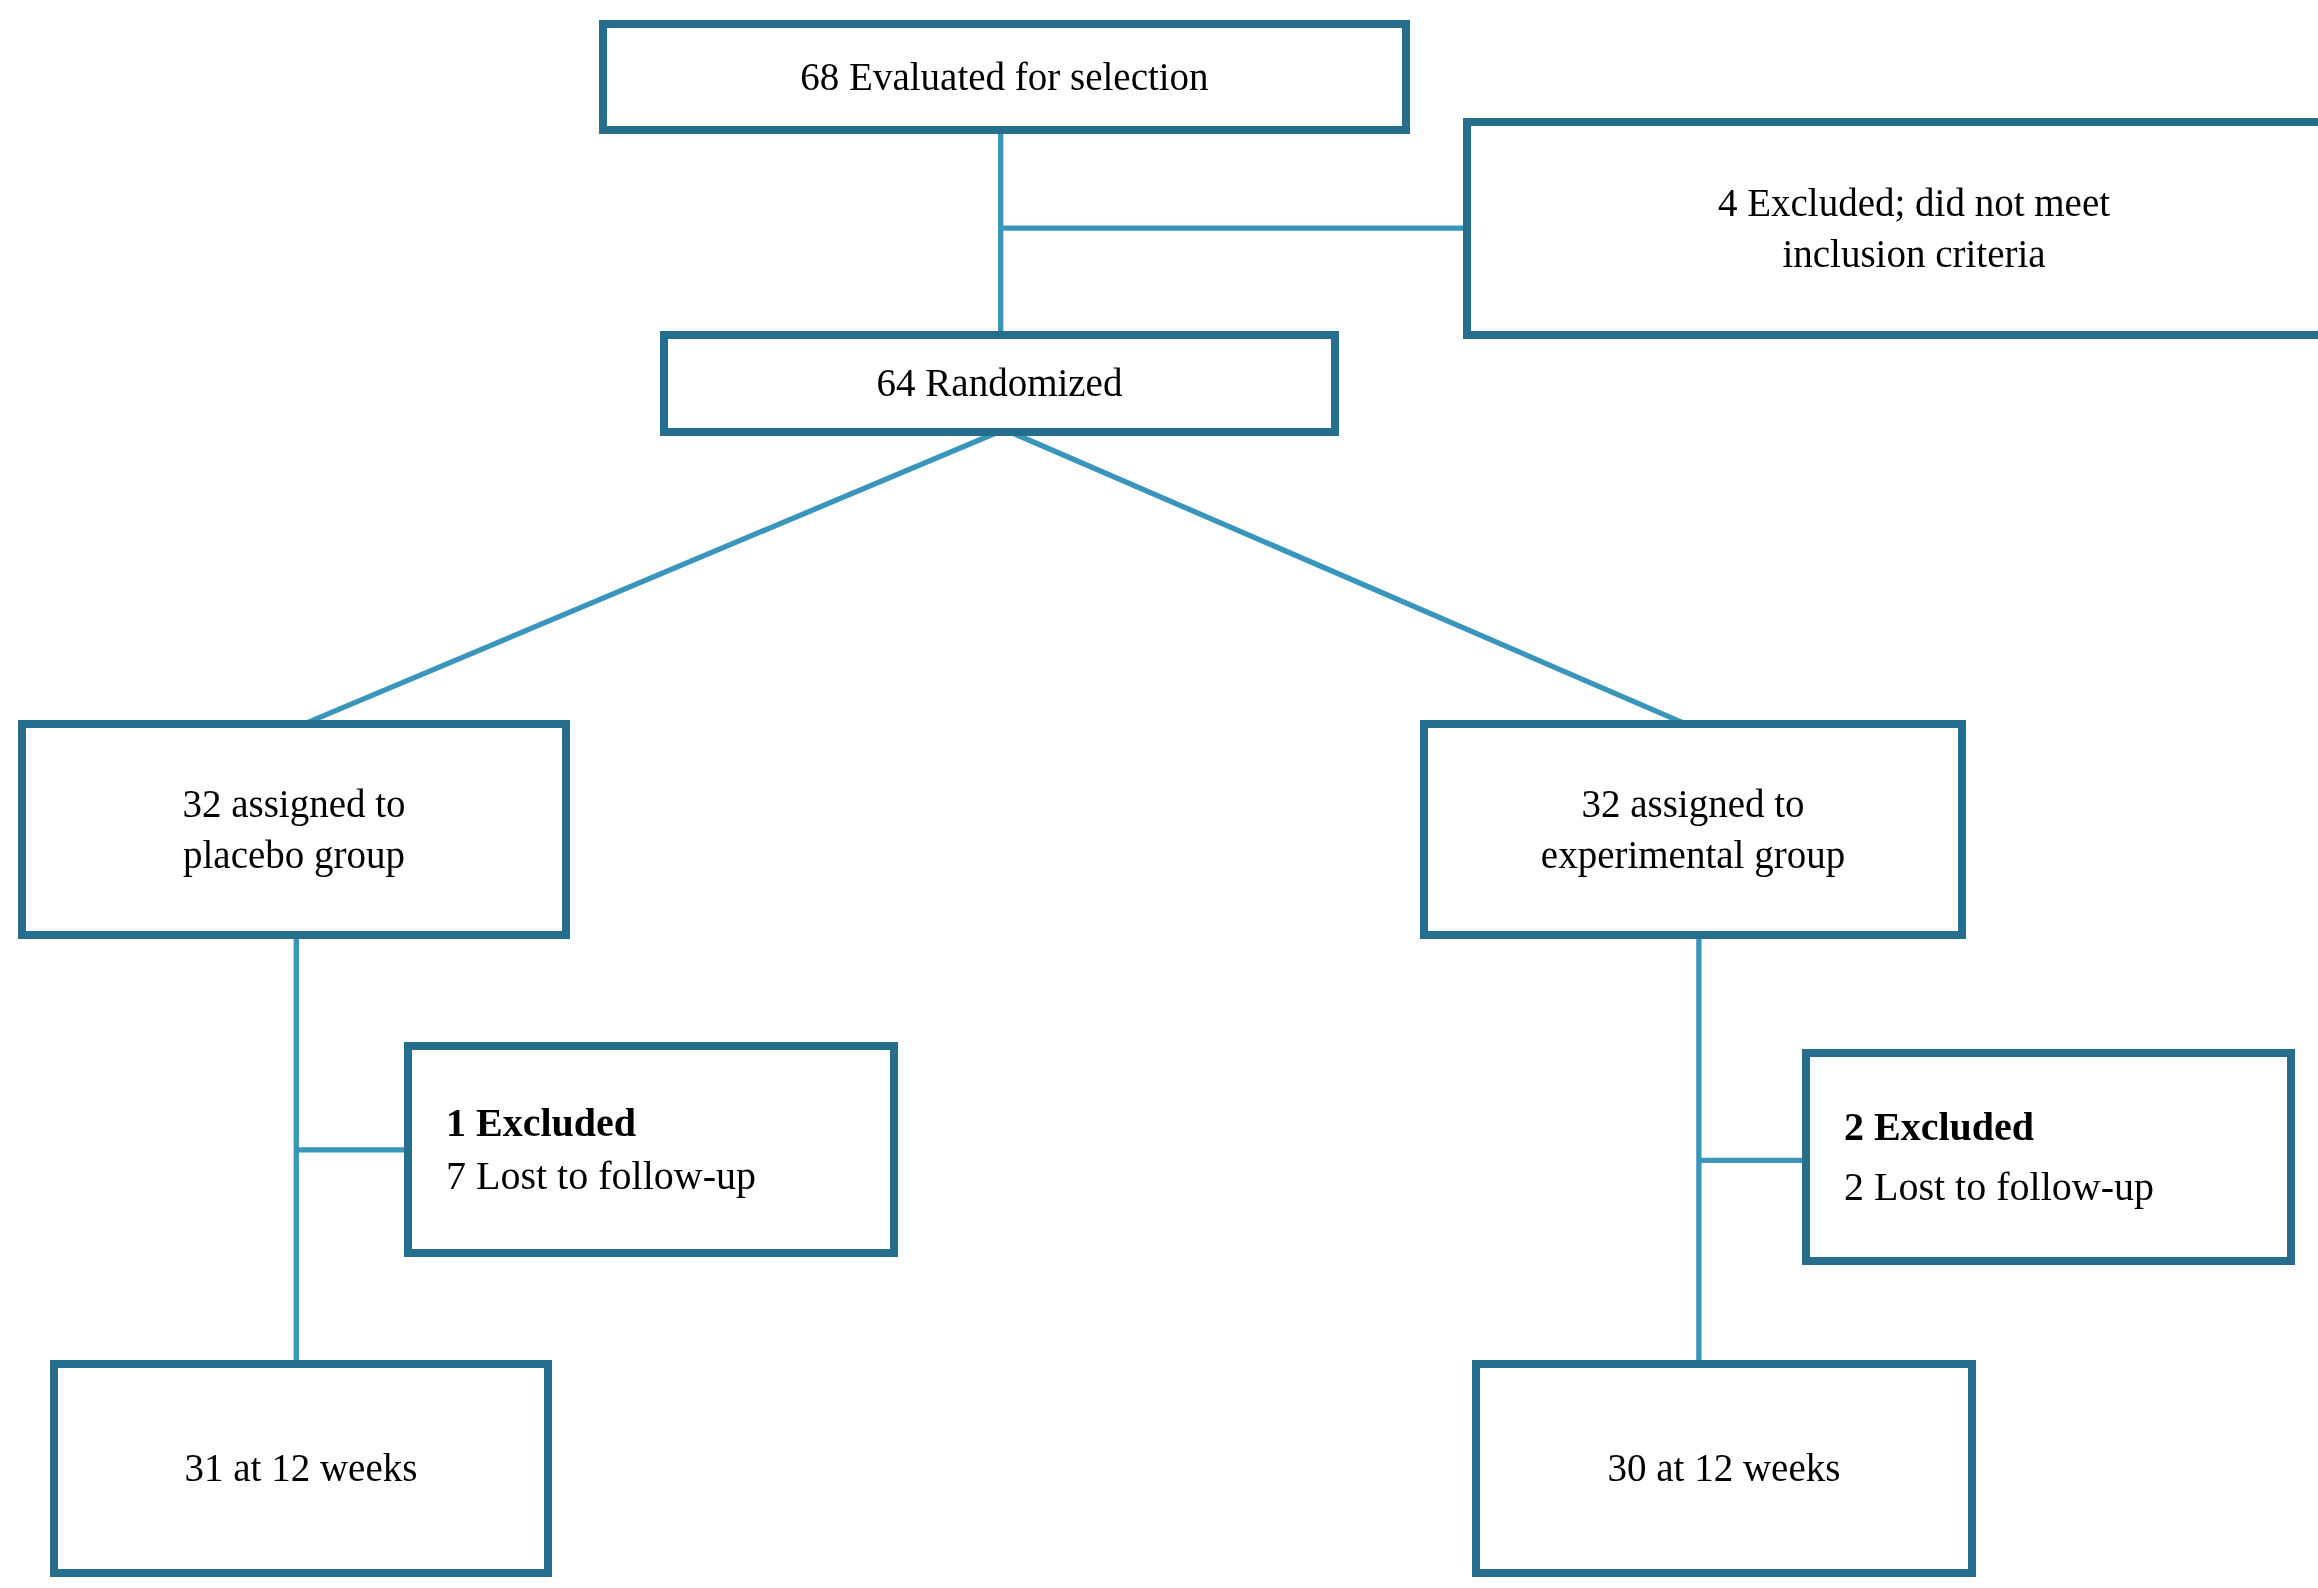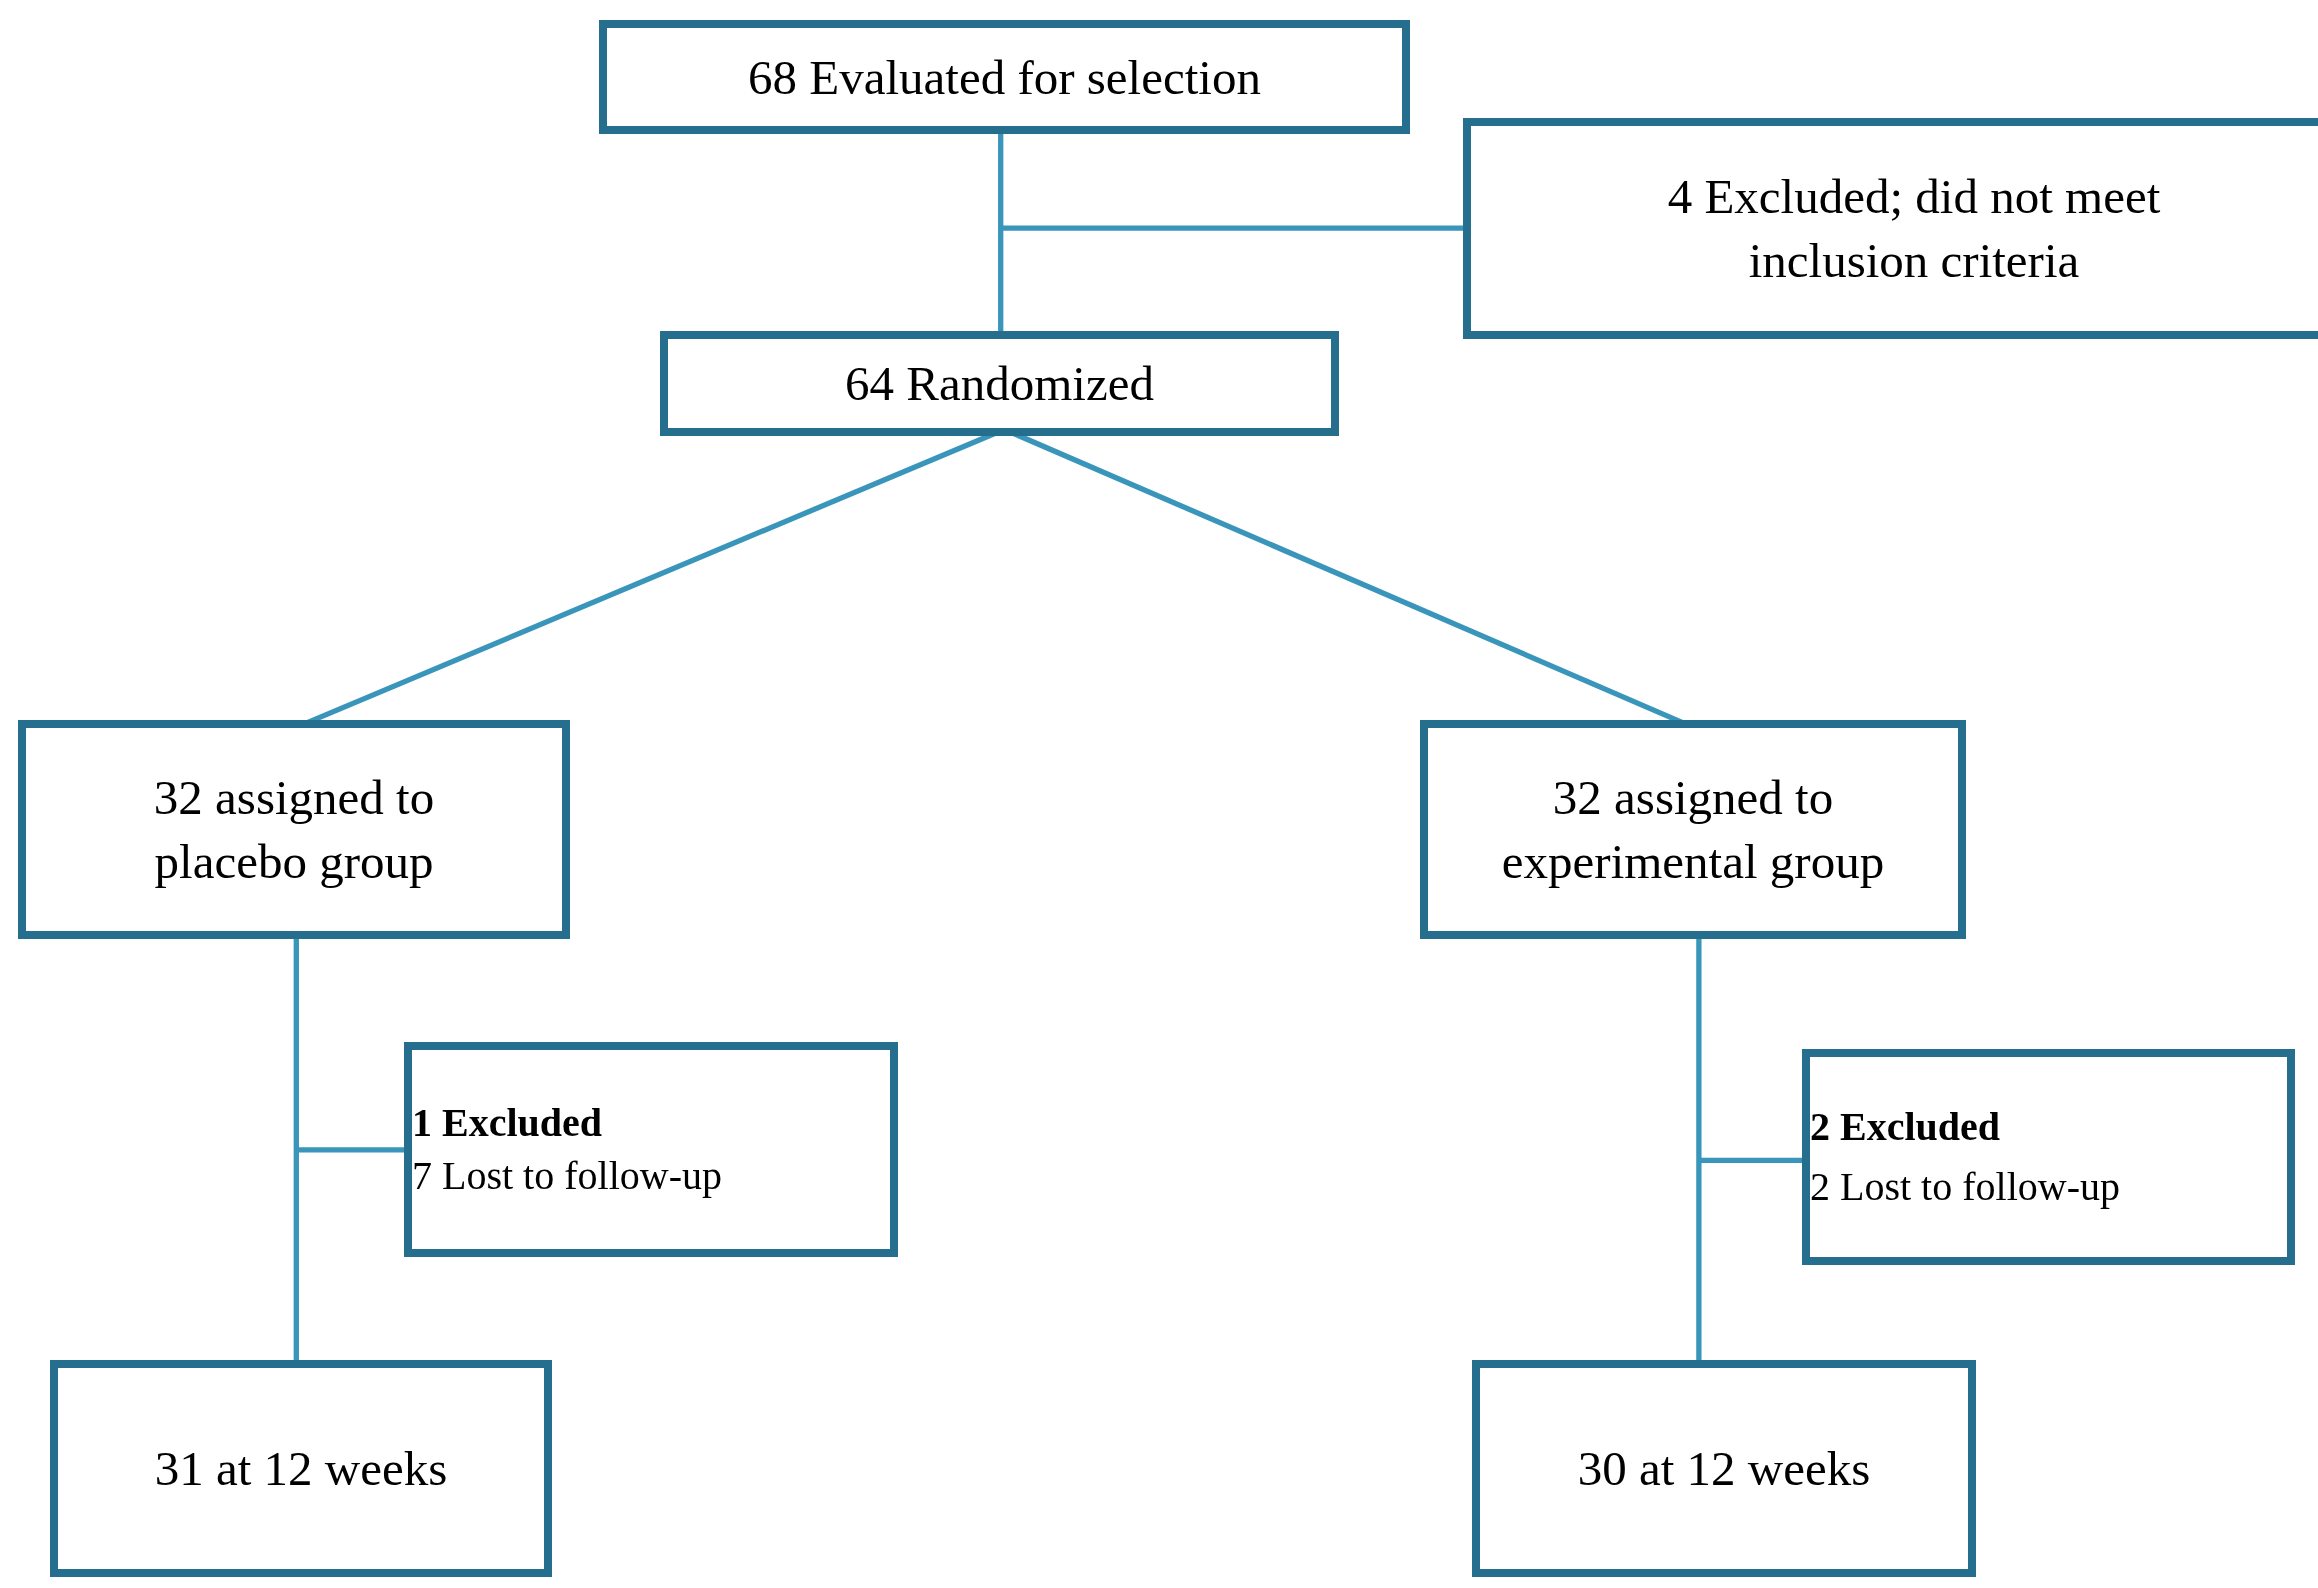--- a/index.html
+++ b/index.html
@@ -35,28 +35,29 @@
   .box {
     position: absolute;
     z-index: 2;
     background: var(--background);
     border: 8px solid var(--box-border);
     display: flex;
     flex-direction: column;
     justify-content: center;
     align-items: center;
     text-align: center;
-    font-size: 49px;
+    font-size: 39px;
     line-height: 1.3;
     color: var(--text);
   }
   .box.sub {
     justify-content: center;
     align-items: flex-start;
     text-align: left;
+    padding-left: 34px;
     padding-right: 9px;
     font-size: 40px;
     line-height: 1.32;
   }
   .box .bold { font-weight: bold; }
   
   #box-evaluated            { left:  599px; top:   20.4px; width: 811px; height: 114px; }
   #box-excluded-top         { left: 1463px; top:  118px; width: 902px; height: 221px; }
   #box-randomized           { left:  660px; top:  331px; width: 679px; height: 105px; }
   #box-placebo-group        { left:   18px; top:  720px; width: 552px; height: 219px; }

